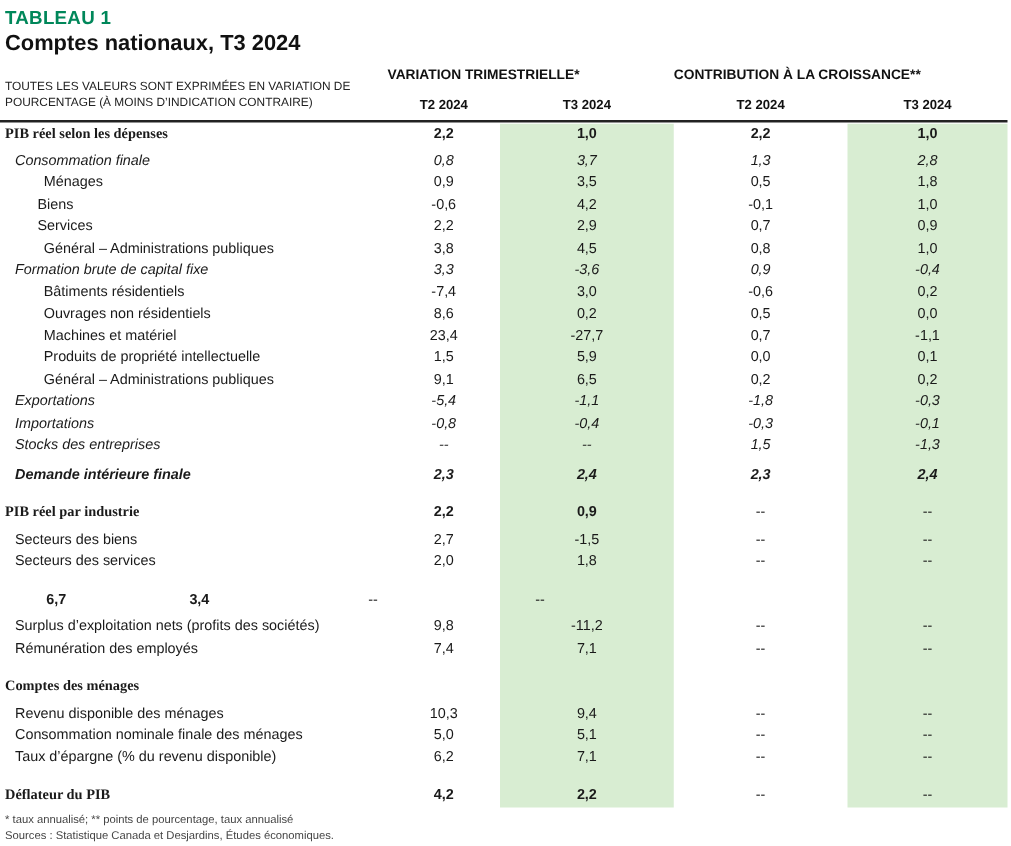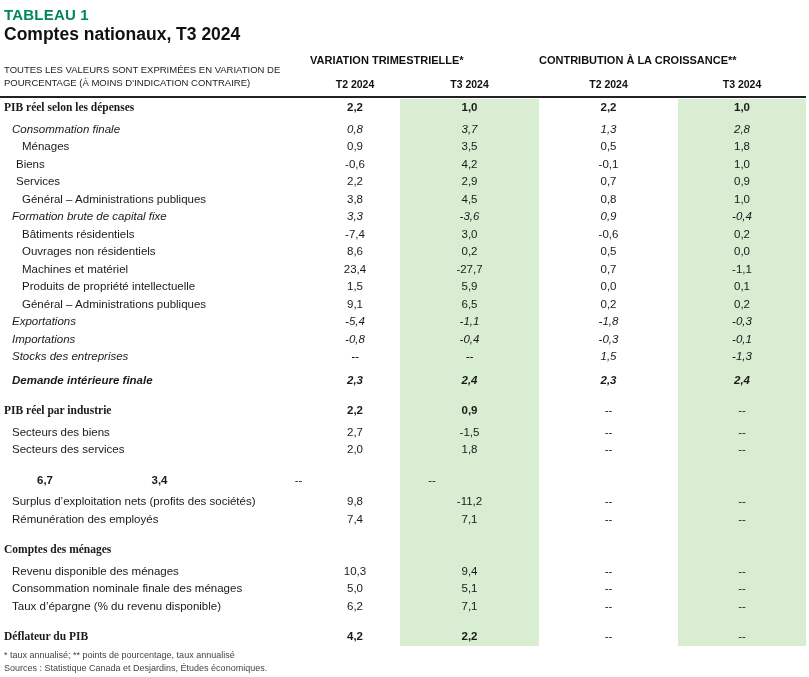--- a/index.html
+++ b/index.html
@@ -57,22 +57,22 @@
   }
   .row.bold { font-weight:bold; }
   .row.italic { font-style:italic; }
   .gap-small  { margin-top:4px; }
   .gap-medium { margin-top:6px;font-weight:bold; }
   .gap-large  { margin-top:13px; }
 
   .lbl { width:310px; box-sizing:border-box; overflow:hidden; }
   .ind0 { padding-left:4px;font-family:Liberation Serif, serif; }
   .ind1 { padding-left:12px; }
-  .ind2 { padding-left:22px; }
-  .ind3 { padding-left:16px; }
+  .ind2 { padding-left:35px; }
+  .ind3 { padding-left:30px; }
 
   .v  { text-align:center; }
   .v1 { width:90px; }
   .v2 { width:139px; }
   .v3 { width:139px; }
   .v4 { width:128px; }
   .normal-weight { font-weight:normal; }
 
   .footnotes {
     position:absolute; left:4px; top:649px;

